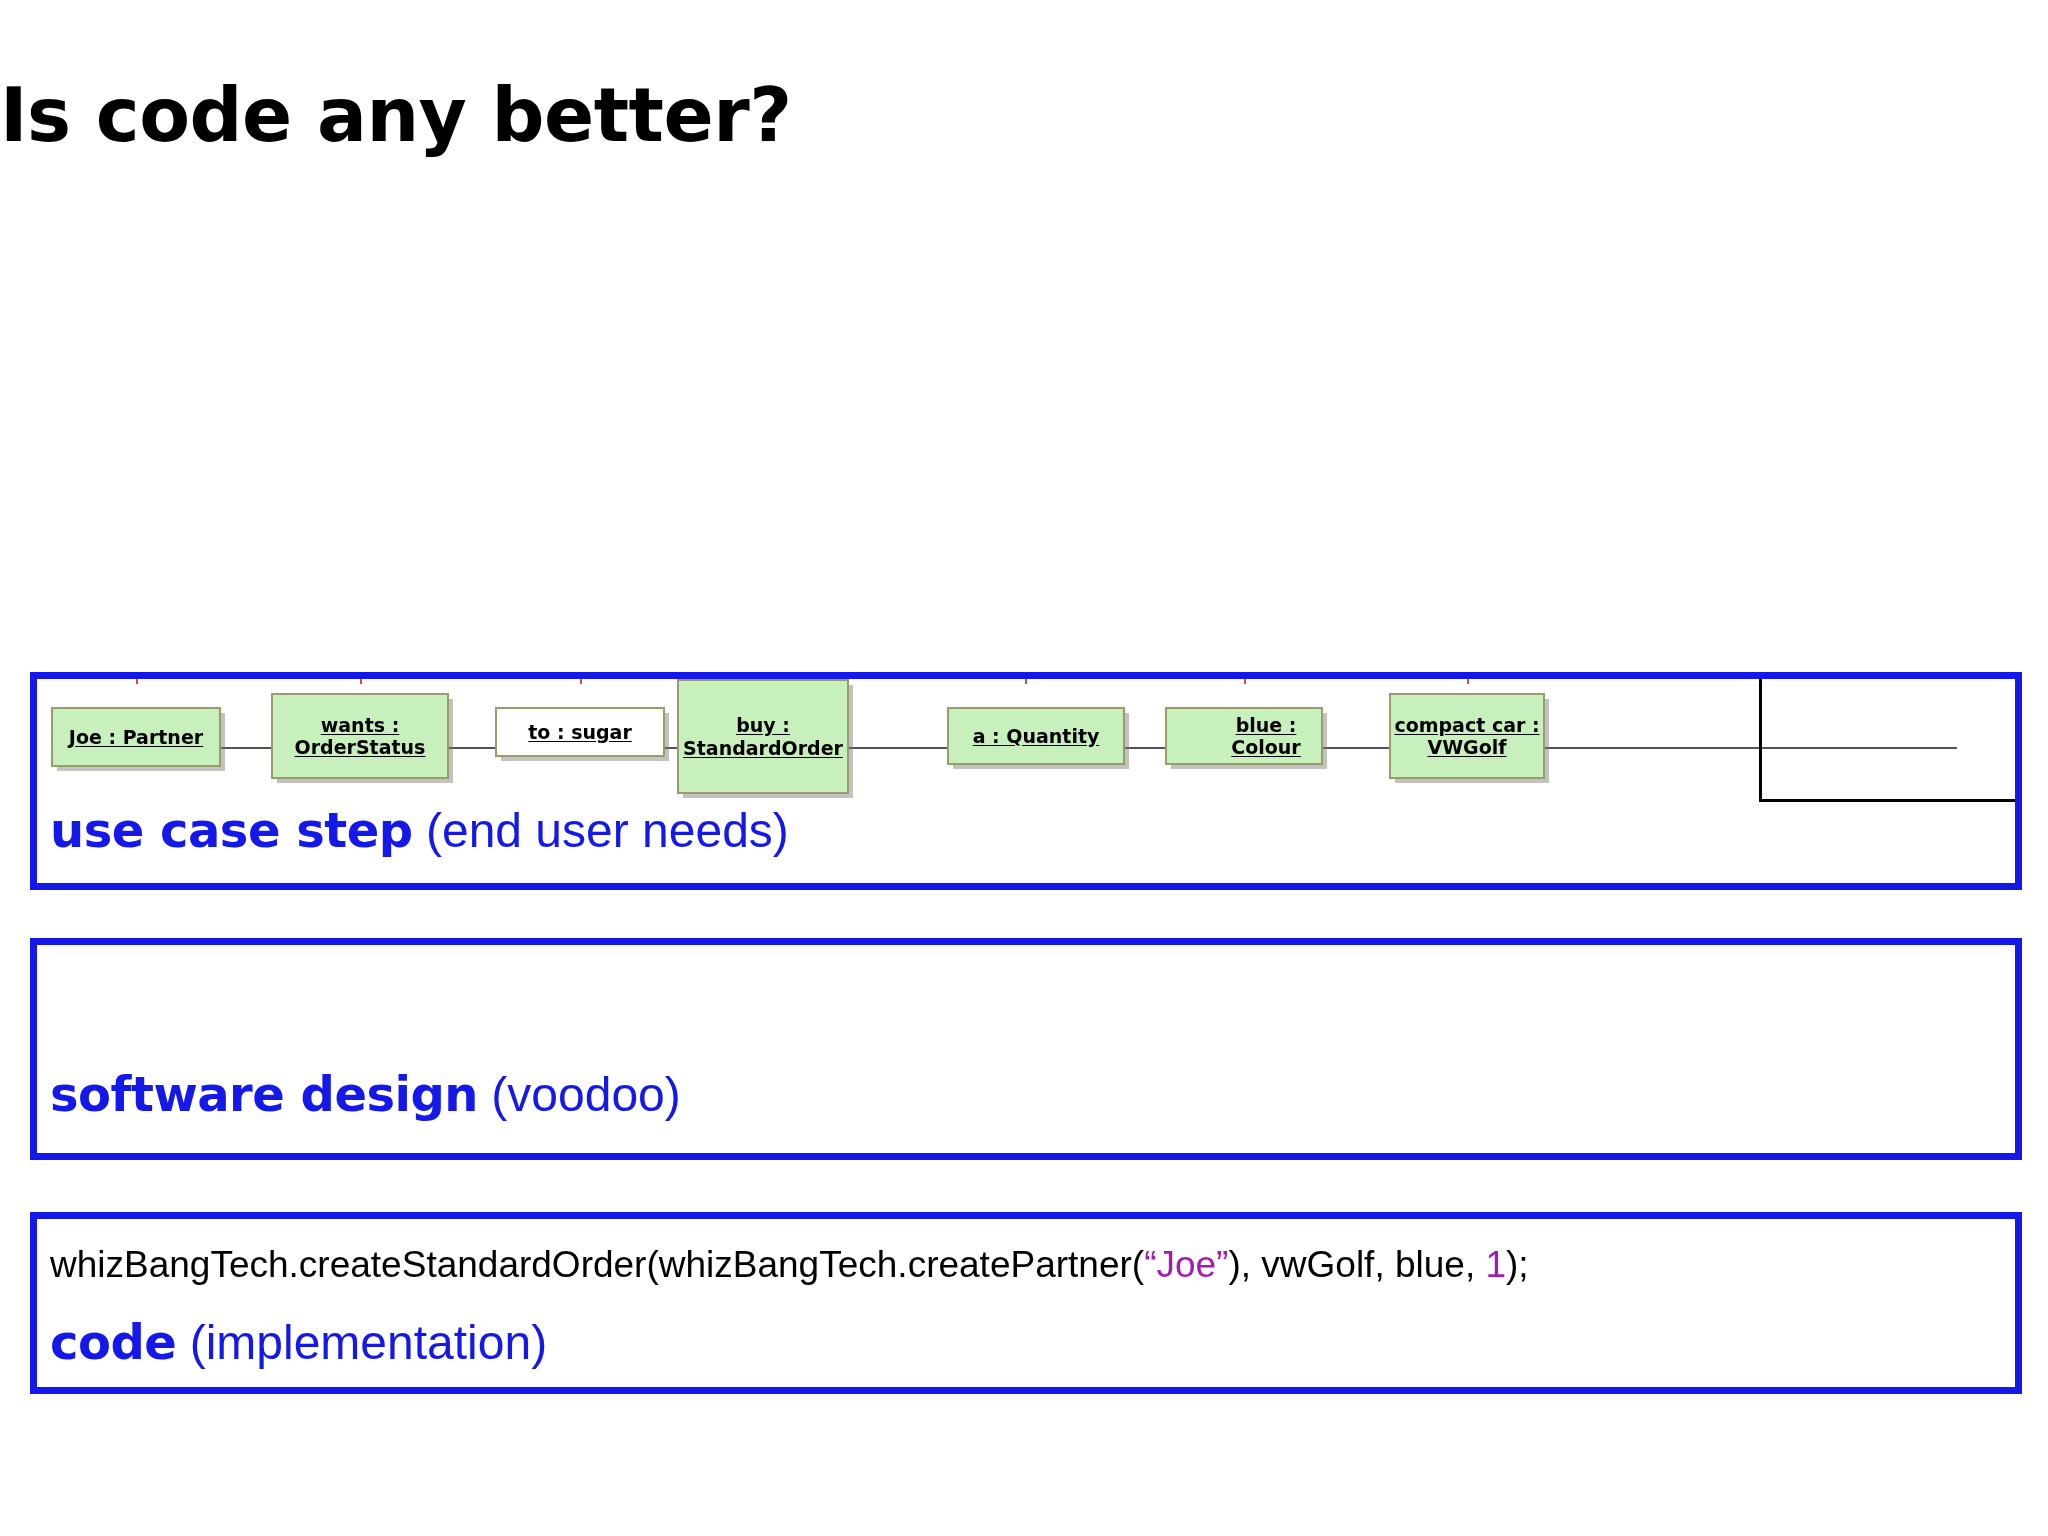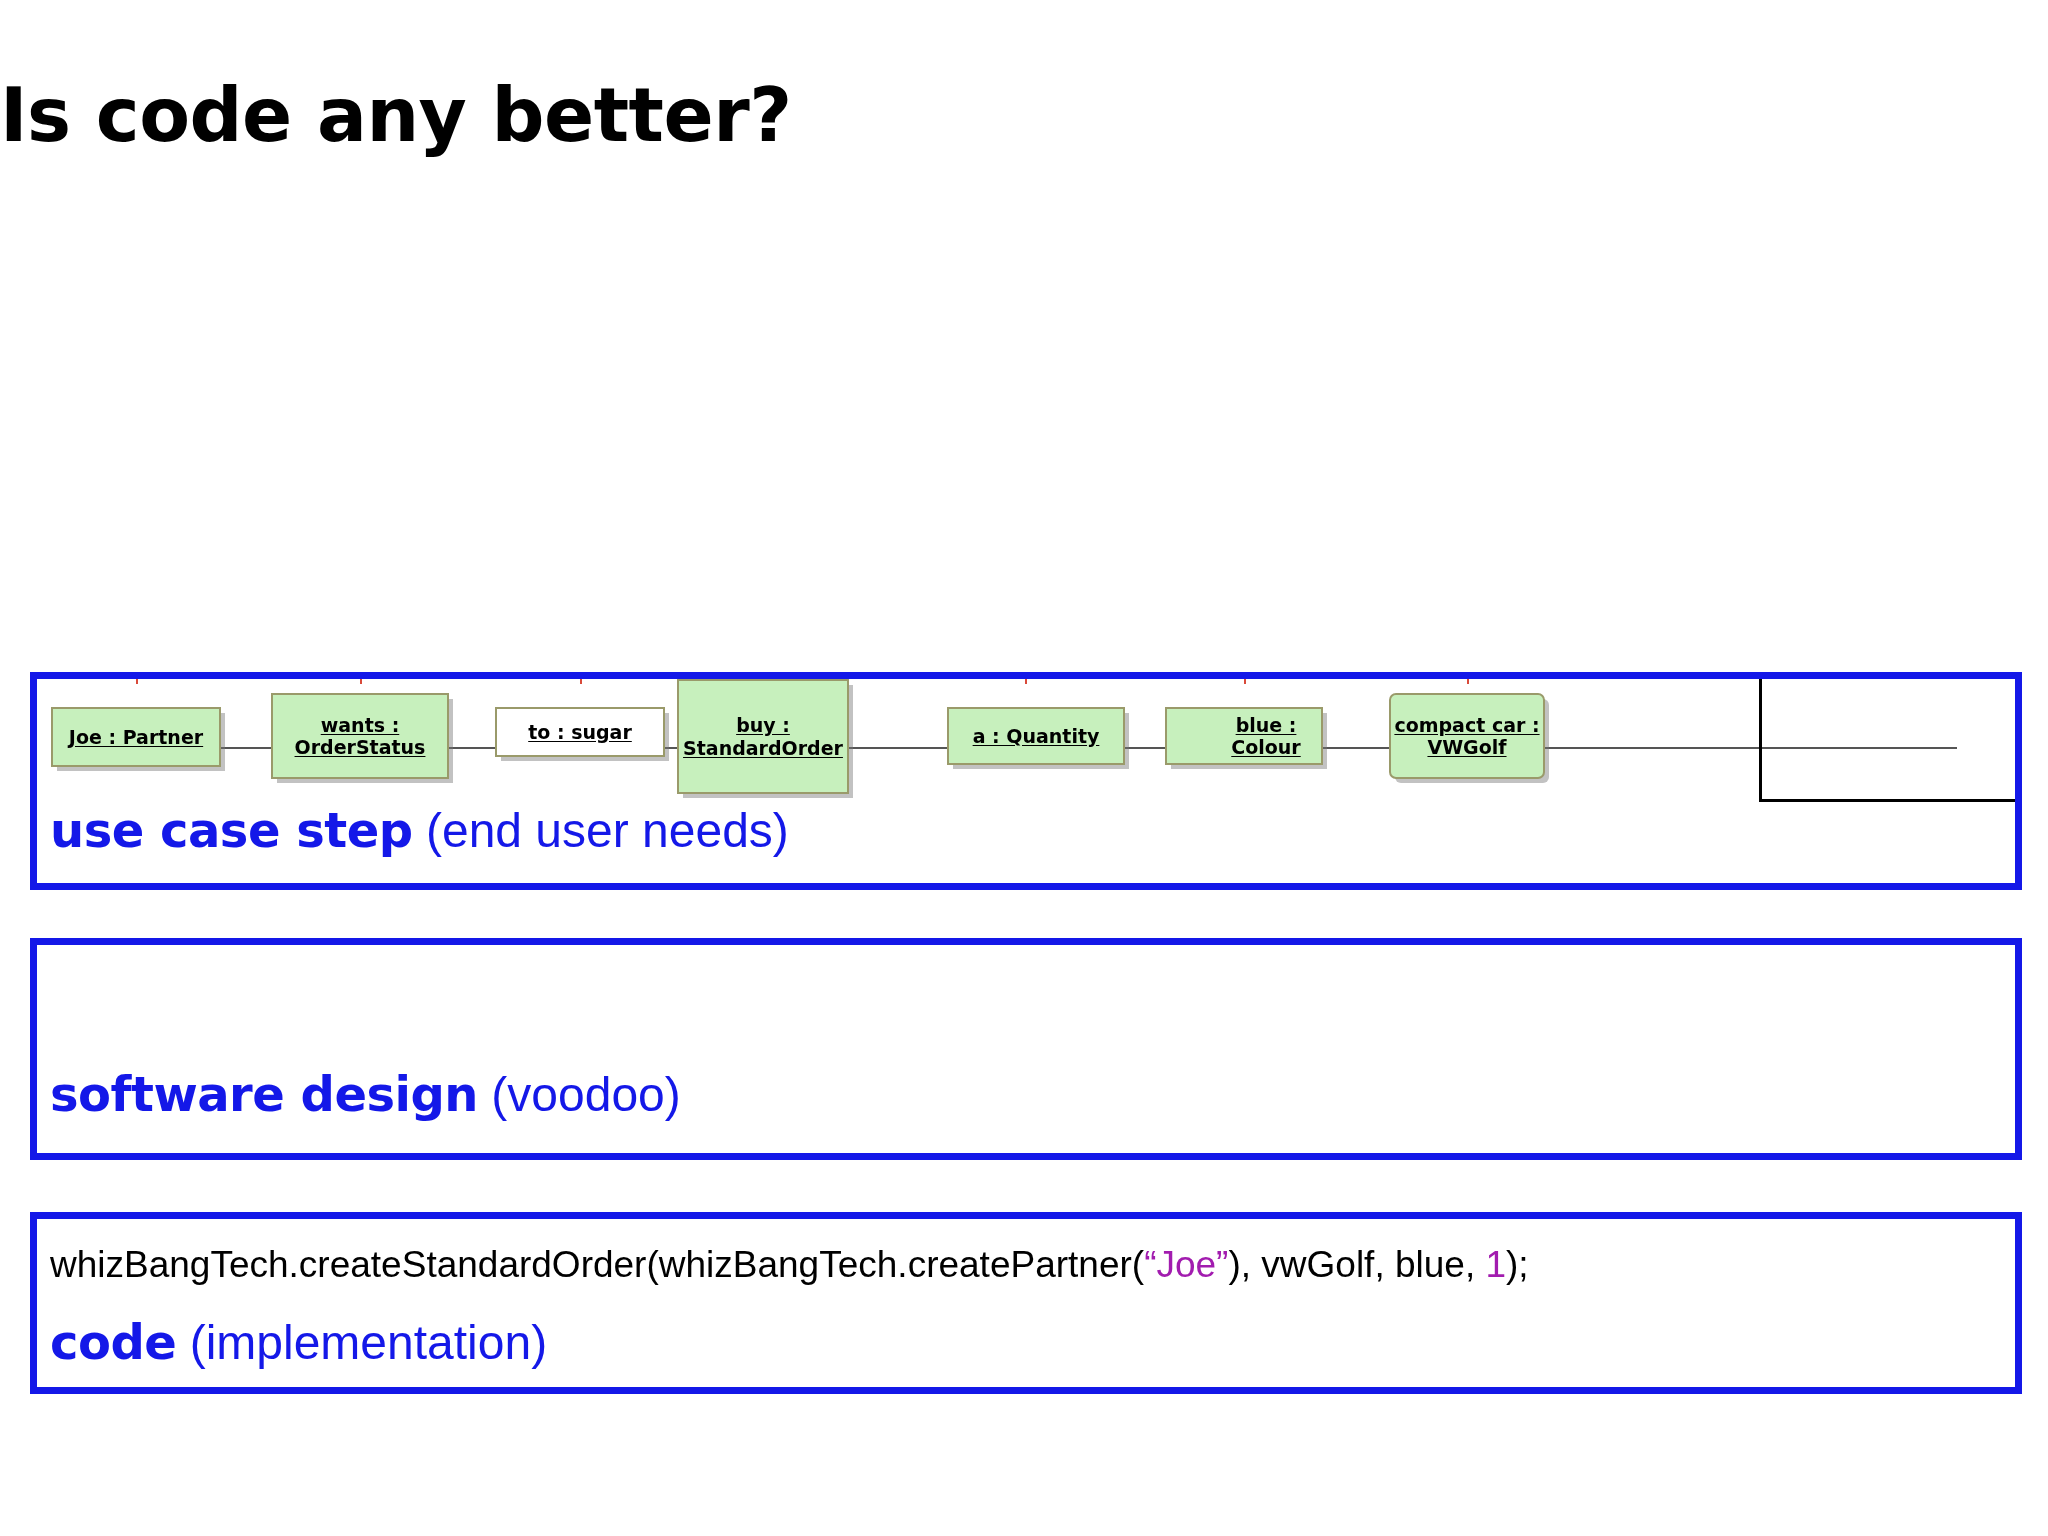--- a/index.html
+++ b/index.html
@@ -185,21 +185,21 @@
       <div class="uml-node" style="left: 910px; top: 28px; width: 178px; height: 58px;">
         <div>
           <div class="lbl">a : Quantity</div>
         </div>
       </div>
       <div class="uml-node" style="left: 1128px; top: 28px; width: 158px; height: 58px; padding-left: 44px;">
         <div>
           <div class="lbl">blue : Colour</div>
         </div>
       </div>
-      <div class="uml-node" style="left: 1352px; top: 14px; width: 156px; height: 86px; border-radius: 7px;">
+      <div class="uml-node" style="left: 1352px; top: 14px; width: 156px; height: 86px;">
         <div>
           <div class="lbl">compact car :</div>
           <div class="lbl">VWGolf</div>
         </div>
       </div>
     </div>
 </div>
 
 <div class="caption" id="caption-usecase">
   <span class="strong">use case step</span><span class="light"> (end user needs)</span>

